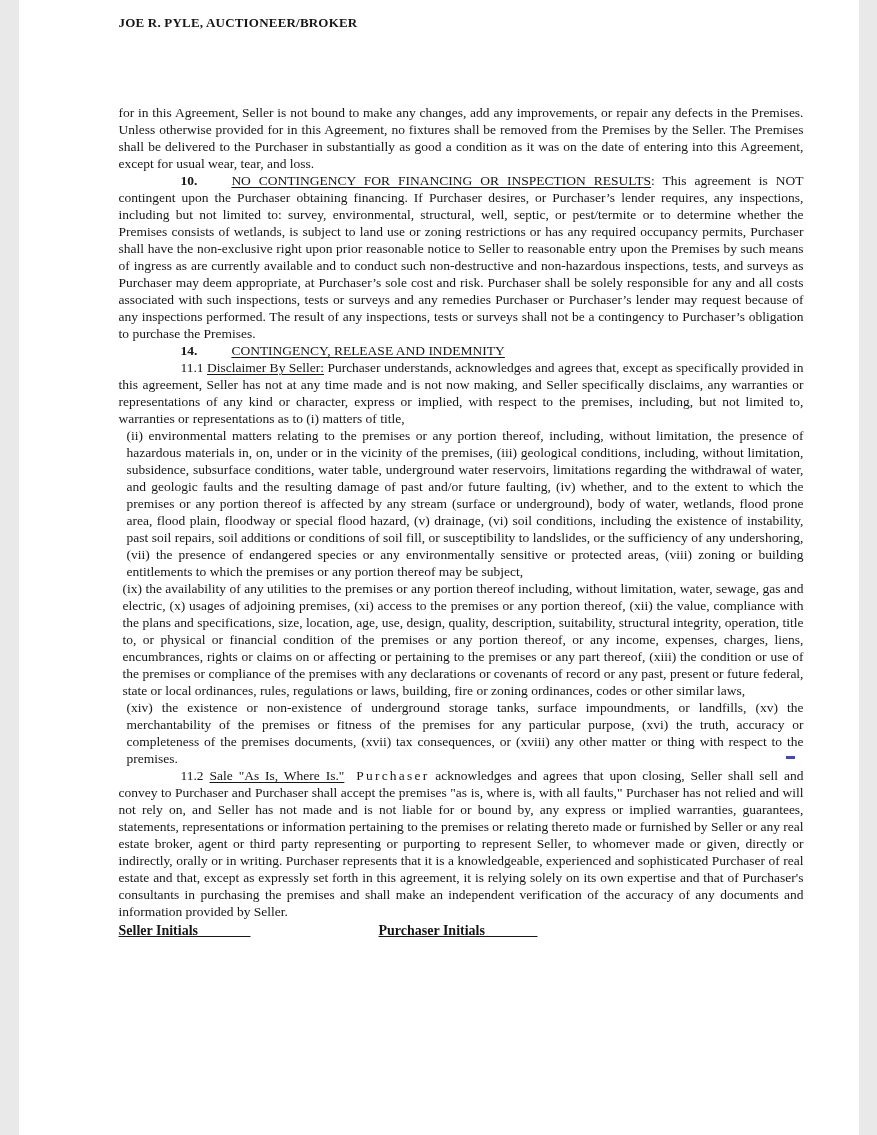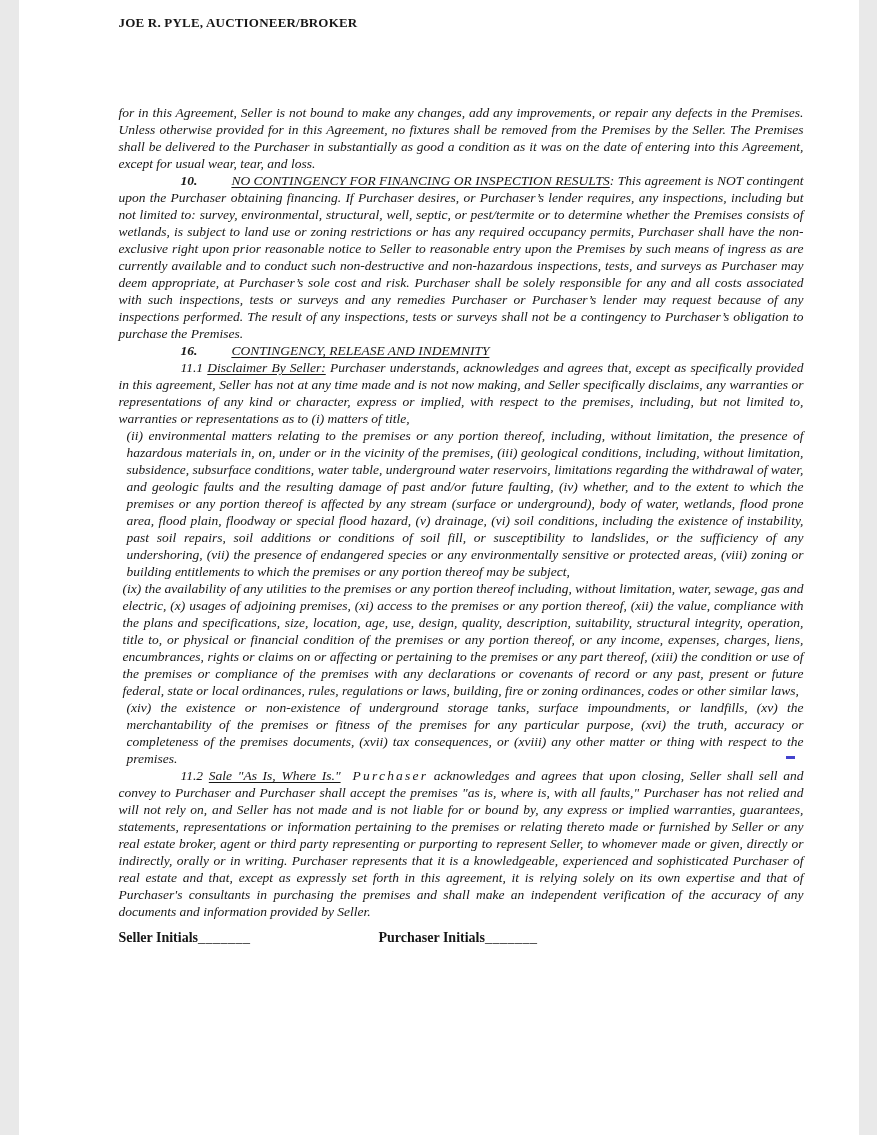--- a/index.html
+++ b/index.html
@@ -26,41 +26,41 @@
   }
   .doc-body {
     position: absolute;
     top: 104px;
     left: 100px;
     width: 685px;
   }
   p.para {
     margin: 0;
     text-align: justify;
-    font-style: italic;
   }
   p.first-indent { text-indent: 62px; }
   .tab { display: inline-block; width: 34px; }
   .num { font-weight: bold; }
   .num-plain { font-weight: normal; }
   .u { text-decoration: underline; text-underline-offset: 2px; }
   .ls { letter-spacing: 2.2px; margin-left: 12px; }
   .gap-s  { margin-top: 17px; }
   .gap-h  { margin-top: 28px; }
   .gap-after-h { margin-top: 18px; }
   .gap-xs { margin-top: 5px; }
   .sub-indent { padding-left: 8px; }
   .sub-indent-c { padding-left: 4px; }
   .heading-para { text-align: left; }
   .initials-row {
     display: flex;
-    margin-top: 9px;
+    margin-top: 2px;
     font-weight: bold;
     font-size: 14px;
     text-align: left;
+    text-decoration: underline;
   }
   .initials-item { white-space: nowrap; }
   .initials-item.seller { width: 260px; }
   .blank-line { font-weight: normal; letter-spacing: 0.5px; }
   .blue-dash {
     position: absolute;
     left: 767px;
     top: 756px;
     width: 9px;
     height: 2.5px;
@@ -73,21 +73,21 @@
 <div class="page">
 
   <div class="doc-header">JOE R. PYLE, AUCTIONEER/BROKER</div>
 
   <div class="doc-body">
 
     <p class="para">for in this Agreement, Seller is not bound to make any changes, add any improvements, or repair any defects in the Premises. Unless otherwise provided for in this Agreement, no fixtures shall be removed from the Premises by the Seller.  The Premises shall be delivered to the Purchaser in substantially as good a condition as it was on the date of entering into this Agreement, except for usual wear, tear, and loss.</p>
 
     <p class="para first-indent gap-s"><span class="num">10.</span><span class="tab"></span><span class="u">NO CONTINGENCY FOR FINANCING OR INSPECTION RESULTS</span><span>: </span><span>This agreement is NOT contingent upon the Purchaser obtaining financing. If Purchaser desires, or Purchaser’s lender requires, any inspections, including but not limited to: survey, environmental, structural, well, septic, or pest/termite or to determine whether the Premises consists of wetlands, is subject to land use or zoning restrictions or has any required occupancy permits, Purchaser shall have the non-exclusive right upon prior reasonable notice to Seller to reasonable entry upon the Premises by such means of ingress as are currently available and to conduct such non-destructive and non-hazardous inspections, tests, and surveys as Purchaser may deem appropriate, at Purchaser’s sole cost and risk. Purchaser shall be solely responsible for any and all costs associated with such inspections, tests or surveys and any remedies Purchaser or Purchaser’s lender may request because of any inspections performed. The result of any inspections, tests or surveys shall not be a contingency to Purchaser’s obligation to purchase the Premises.</span></p>
 
-    <p class="para first-indent gap-h heading-para"><span class="num">16.</span><span class="tab"></span><span class="u">CONTINGENCY, RELEASE AND INDEMNITY</span></p>
+    <p class="para first-indent gap-h heading-para"><span class="num">14.</span><span class="tab"></span><span class="u">CONTINGENCY, RELEASE AND INDEMNITY</span></p>
 
     <p class="para first-indent gap-after-h"><span class="num-plain">11.1 </span><span class="u">Disclaimer By Seller:</span><span> Purchaser understands, acknowledges and agrees that, except as specifically provided in this agreement, Seller has not at any time made and is not now making, and Seller specifically disclaims, any warranties or representations of any kind or character, express or implied, with respect to the premises, including, but not limited to, warranties or representations as to (i) matters of title,</span></p>
 
     <p class="para sub-indent">(ii) environmental matters relating to the premises or any portion thereof, including, without limitation, the presence of hazardous materials in, on, under or in the vicinity of the premises, (iii) geological conditions, including, without limitation, subsidence, subsurface conditions, water table, underground water reservoirs, limitations regarding the withdrawal of water, and geologic faults and the resulting damage of past and/or future faulting, (iv) whether, and to the extent to which the premises or any portion thereof is affected by any stream (surface or underground), body of water, wetlands, flood prone area, flood plain, floodway or special flood hazard, (v) drainage, (vi) soil conditions, including the existence of instability, past soil repairs, soil additions or conditions of soil fill, or susceptibility to landslides, or the sufficiency of any undershoring, (vii) the presence of endangered species or any environmentally sensitive or protected areas, (viii) zoning or building entitlements to which the premises or any portion thereof may be subject,</p>
 
     <p class="para sub-indent-c gap-xs">(ix) the availability of any utilities to the premises or any portion thereof including, without limitation, water, sewage, gas and electric, (x) usages of adjoining premises,  (xi) access to the premises or any portion thereof, (xii) the value, compliance with the plans and specifications, size, location, age, use, design, quality, description, suitability, structural integrity, operation, title to, or physical or financial condition of the premises or any portion thereof, or any income, expenses, charges, liens, encumbrances, rights or claims on or affecting or pertaining to the premises or any part thereof, (xiii) the condition or use of the premises or compliance of the premises with any declarations or covenants of record or any past, present or future federal, state or local ordinances, rules, regulations or laws, building, fire or zoning ordinances, codes or other similar laws,</p>
 
     <p class="para sub-indent">(xiv) the existence or non-existence of underground storage tanks, surface impoundments, or landfills, (xv) the merchantability of the premises or fitness of the premises for any particular purpose, (xvi) the truth, accuracy or completeness of the premises documents, (xvii) tax consequences, or (xviii) any other matter or thing with respect to the premises.</p>
 
     <p class="para first-indent gap-s"><span class="num-plain">11.2 </span><span class="u">Sale "As Is, Where Is."</span><span class="ls">Purchaser</span><span> acknowledges and agrees that upon closing, Seller shall sell and convey to Purchaser and Purchaser shall accept the premises "as is, where is, with all faults," Purchaser has not relied and will not rely on, and Seller has not made and is not liable for or bound by, any express or implied warranties, guarantees, statements, representations or information pertaining to the premises or relating thereto made or furnished by Seller or any real estate broker, agent or third party representing or purporting to represent Seller, to whomever made or given, directly or indirectly, orally or in writing. Purchaser represents that it is a knowledgeable, experienced and sophisticated Purchaser of real estate and that, except as expressly set forth in this agreement, it is relying solely on its own expertise and that of Purchaser's consultants in purchasing the premises and shall make an independent verification of the accuracy of any documents and information provided by Seller.</span></p>

